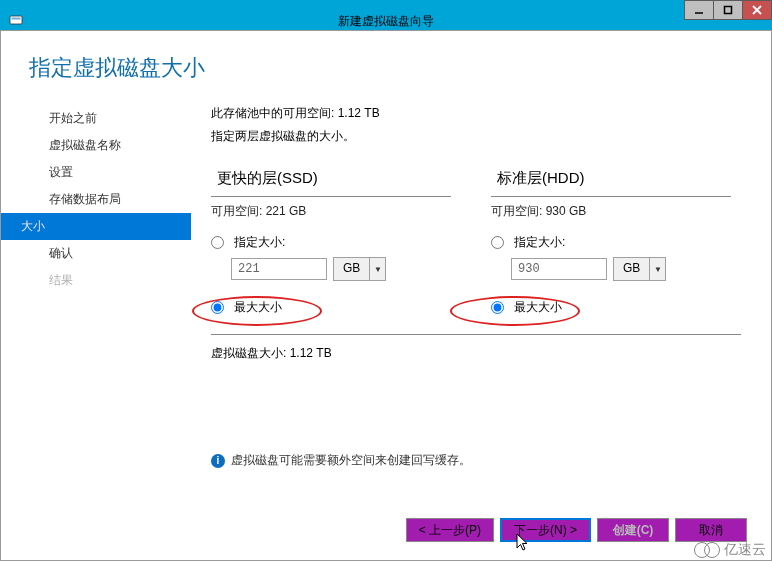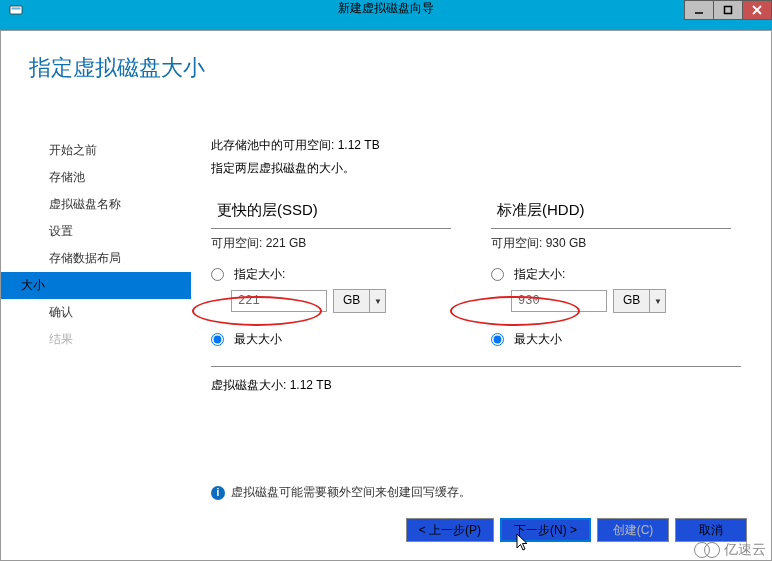--- a/index.html
+++ b/index.html
@@ -11,21 +11,21 @@
     color: #000;
     width: 772px;
     height: 561px;
     overflow: hidden;
     position: relative;
   }
   .titlebar {
     height: 30px;
     background: #00a5d8;
     display: flex;
-    align-items: flex-start;
+    align-items: flex-end;
     position: relative;
     color: #000;
   }
   .titlebar .app-icon {
     width: 20px; height: 20px;
     margin-left: 6px;
     display: flex; align-items: center; justify-content: center;
   }
   .titlebar .title-text {
     position: absolute;
@@ -60,35 +60,34 @@
   .page-header {
     padding: 22px 0 18px 28px;
     color: #116fae;
     font-size: 22px;
     font-weight: 400;
   }
   .body-flex {
     display: flex;
     flex: 1;
     overflow: hidden;
-    margin-top: 32px;
   }
   .sidebar {
     width: 190px;
     padding-top: 4px;
   }
   .nav-item {
     padding: 5px 0 5px 48px;
     color: #333;
     cursor: default;
     font-size: 12px;
   }
   .nav-item.active {
     background: #0078d7;
-    color: #000000;
+    color: #e5e5e5;
     padding-left: 20px;
   }
   .nav-item.disabled {
     color: #b0b0b0;
   }
   .content {
     flex: 1;
     padding: 4px 30px 0 20px;
     position: relative;
   }
@@ -178,27 +177,27 @@
     display: flex;
     justify-content: flex-end;
     align-items: center;
     gap: 6px;
     padding: 12px 24px 18px 0;
   }
   .btn {
     min-width: 72px;
     height: 24px;
     border: 1px solid #888;
-    background: #1d4ed8;
+    background: #a21caf;
     padding: 0 12px;
     font-size: 12px;
     cursor: pointer;
   }
   .btn.primary { border: 2px solid #0078d7; }
-  .btn.disabled { color: #b8b8b8; cursor: default; }
+  .btn.disabled { color: #b8b8b8; cursor: default; font-weight: bold; }
   .cursor-img {
     position: absolute;
     left: 515px; top: 532px;
     font-size: 16px;
     color: #000;
     pointer-events: none;
   }
   .watermark {
     position: absolute;
     right: 6px; bottom: 2px;
@@ -251,21 +250,20 @@
       </div>
   </div>
 </div>
 
 <div class="main-area">
   <div class="page-header">指定虚拟磁盘大小</div>
 
   <div class="body-flex">
     <div class="sidebar">
       <div class="nav-item">开始之前</div>
-      <div class="nav-item">存储池</div>
       <div class="nav-item">虚拟磁盘名称</div>
       <div class="nav-item">设置</div>
       <div class="nav-item">存储数据布局</div>
       <div class="nav-item active">大小</div>
       <div class="nav-item">确认</div>
       <div class="nav-item disabled">结果</div>
     </div>
 
     <div class="content">
       <div class="info-line">此存储池中的可用空间: 1.12 TB</div>

